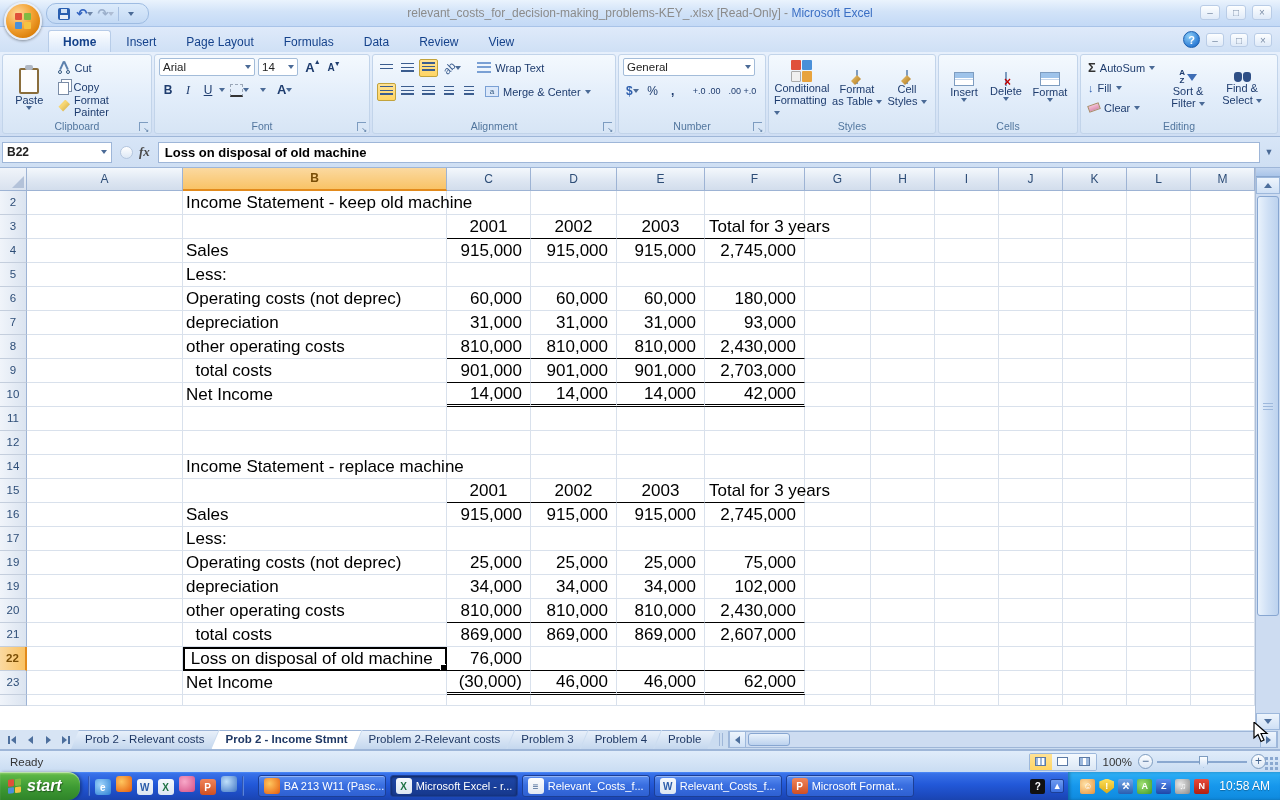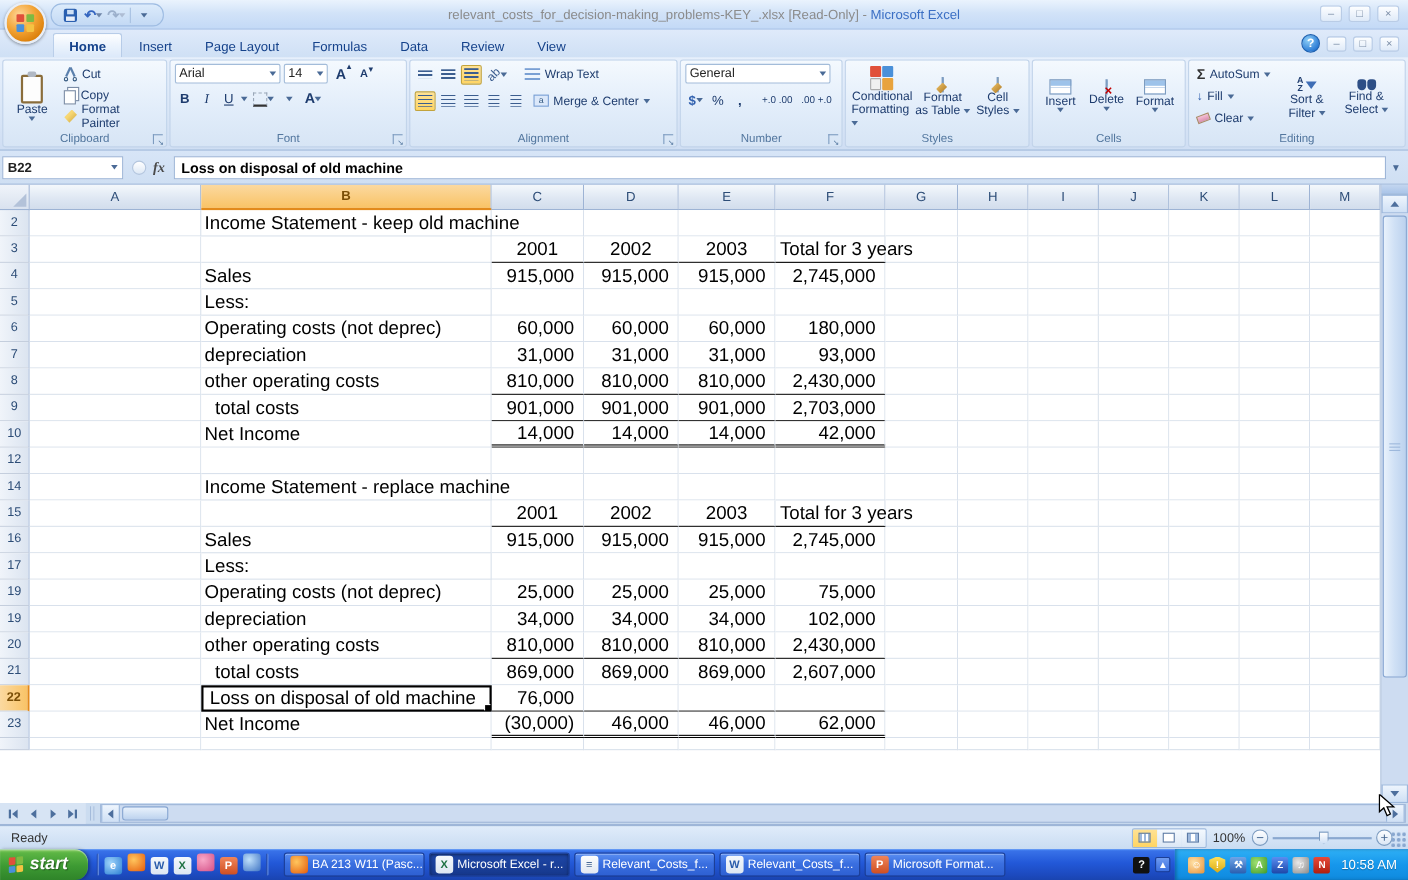--- a/index.html
+++ b/index.html
@@ -642,36 +642,52 @@
         <div class="cell num b-dbl" style="width: 100px;">42,000</div>
         <div class="cell" style="width: 66px;"></div>
         <div class="cell" style="width: 64px;"></div>
         <div class="cell" style="width: 64px;"></div>
         <div class="cell" style="width: 64px;"></div>
         <div class="cell" style="width: 64px;"></div>
         <div class="cell" style="width: 64px;"></div>
         <div class="cell" style="width: 64px;"></div>
       </div>
       <div class="g-row">
-        <div class="row-h">12</div>
+        <div class="row-h">11</div>
         <div class="cell" style="width: 156px;"></div>
         <div class="cell txt" style="width: 264px;"></div>
         <div class="cell num" style="width: 84px;"></div>
         <div class="cell num" style="width: 86px;"></div>
         <div class="cell num" style="width: 88px;"></div>
         <div class="cell num" style="width: 100px;"></div>
         <div class="cell" style="width: 66px;"></div>
         <div class="cell" style="width: 64px;"></div>
         <div class="cell" style="width: 64px;"></div>
         <div class="cell" style="width: 64px;"></div>
         <div class="cell" style="width: 64px;"></div>
         <div class="cell" style="width: 64px;"></div>
         <div class="cell" style="width: 64px;"></div>
       </div>
       <div class="g-row">
+        <div class="row-h">12</div>
+        <div class="cell" style="width: 156px;"></div>
+        <div class="cell txt" style="width: 264px;"></div>
+        <div class="cell num" style="width: 84px;"></div>
+        <div class="cell num" style="width: 86px;"></div>
+        <div class="cell num" style="width: 88px;"></div>
+        <div class="cell num" style="width: 100px;"></div>
+        <div class="cell" style="width: 66px;"></div>
+        <div class="cell" style="width: 64px;"></div>
+        <div class="cell" style="width: 64px;"></div>
+        <div class="cell" style="width: 64px;"></div>
+        <div class="cell" style="width: 64px;"></div>
+        <div class="cell" style="width: 64px;"></div>
+        <div class="cell" style="width: 64px;"></div>
+      </div>
+      <div class="g-row">
         <div class="row-h">14</div>
         <div class="cell" style="width: 156px;"></div>
         <div class="cell txt spill" style="width: 264px;">Income Statement - replace machine</div>
         <div class="cell num" style="width: 84px;"></div>
         <div class="cell num" style="width: 86px;"></div>
         <div class="cell num" style="width: 88px;"></div>
         <div class="cell num" style="width: 100px;"></div>
         <div class="cell" style="width: 66px;"></div>
         <div class="cell" style="width: 64px;"></div>
         <div class="cell" style="width: 64px;"></div>
@@ -866,20 +882,28 @@
         <span class="tri-l"></span>
       </div>
     <div class="nav-b">
         <span class="tri-r"></span>
       </div>
     <div class="nav-b">
         <span class="tri-r"></span>
         <span style="width:2px;height:8px;background:#4d6f9d;margin-left:1px"></span>
       </div>
   </div>
+  <div class="sheet-tabs" id="sheet-tabs">
+      <div class="stab">Prob 2 - Relevant costs</div>
+      <div class="stab active">Prob 2 - Income Stmnt</div>
+      <div class="stab">Problem 2-Relevant costs</div>
+      <div class="stab">Problem 3</div>
+      <div class="stab">Problem 4</div>
+      <div class="stab">Proble</div>
+    </div>
   <div class="tab-splitter"></div>
   <div class="hscroll">
     <div class="hbtn">
         <span class="tri-l"></span>
       </div>
     <div class="h-thumb"></div>
     <div class="h-track"></div>
     <div class="hbtn">
         <span class="tri-r"></span>
       </div>

